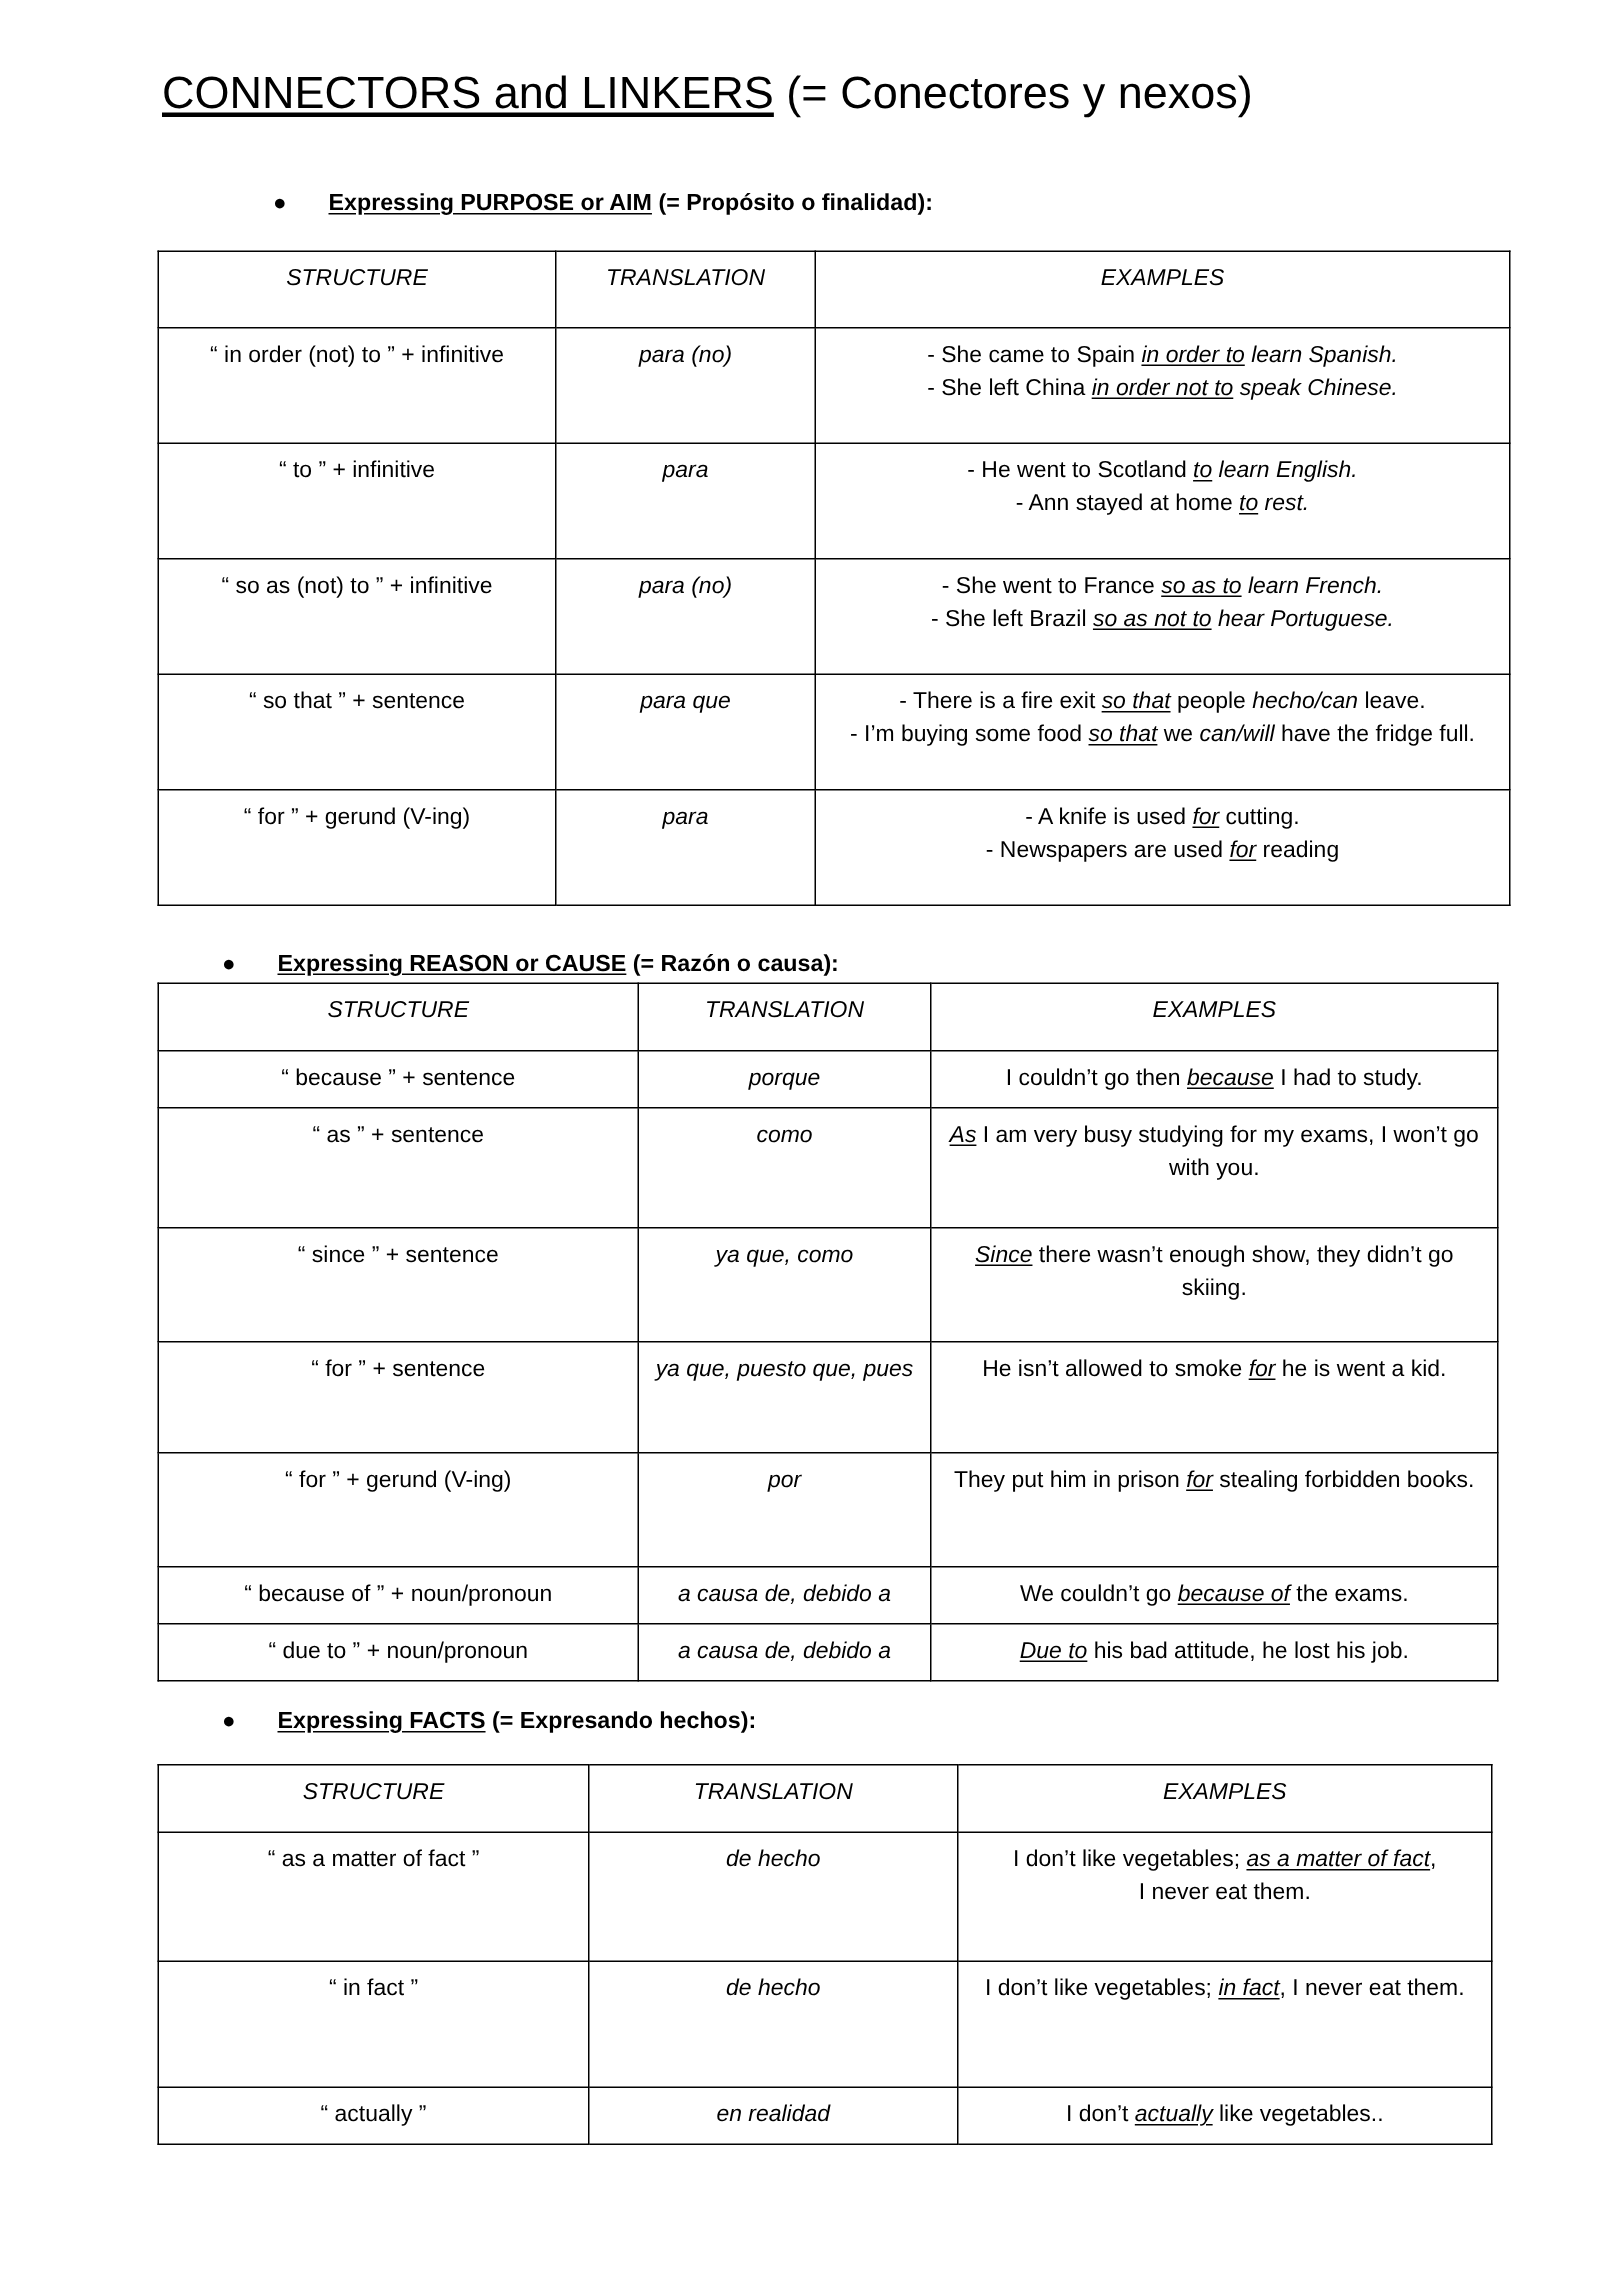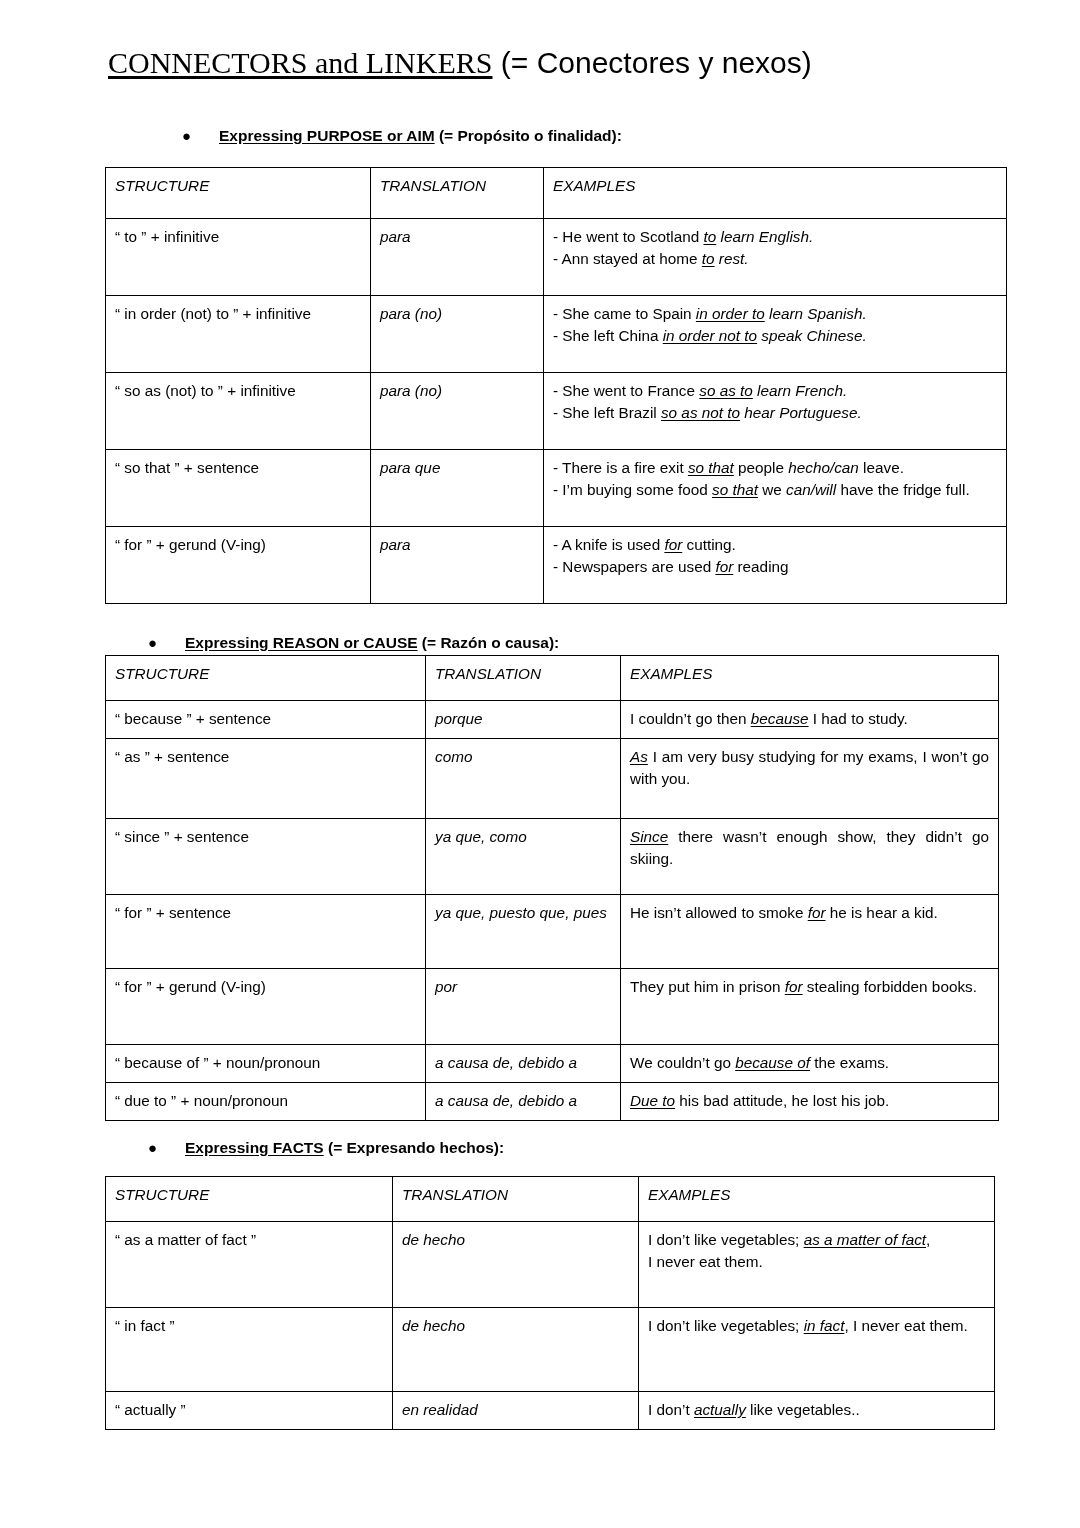--- a/index.html
+++ b/index.html
@@ -10,21 +10,21 @@
     color:#000000;
     overflow:hidden;
   }
   .page{position:relative;width:1080px;height:1528px;}
 
   .doc-title{
     position:absolute;left:108px;top:46px;
     font-size:30px;font-weight:400;letter-spacing:0px;
     white-space:nowrap;
   }
-  .doc-title .u{text-decoration:underline;text-underline-offset:3px;font-family:Liberation Serif, serif;}
+  .doc-title .u{text-decoration:underline;text-underline-offset:3px;}
 
   .section-head{
     position:absolute;
     font-size:15.5px;font-weight:bold;
     white-space:nowrap;
   }
   .section-head .bullet{
     display:inline-block;width:37px;
     font-size:15px;
   }
@@ -34,20 +34,21 @@
     position:absolute;
     border-collapse:collapse;
     table-layout:fixed;
     font-size:15.3px;
   }
   table.grid td{
     border:1.4px solid #000;
     vertical-align:top;
     padding:7px 9px 6px 9px;
     line-height:1.42;
+    text-align:center;
   }
   .hdr{font-style:italic;}
   .it{font-style:italic;}
   .uit{font-style:italic;text-decoration:underline;text-underline-offset:2px;}
   .just{text-align:justify;text-justify:inter-word;}
   .just > span{display:inline;}
 </style>
 </head>
 <body>
 
@@ -64,34 +65,34 @@
         <col style="width:463px">
       </colgroup>
     <tbody>
       <tr>
         <td class="hdr" style="height:37px;">STRUCTURE</td>
         <td class="hdr">TRANSLATION</td>
         <td class="hdr">EXAMPLES</td>
       </tr>
 
       <tr>
+        <td style="height:63px;">“ in  order (not)  to ” + infinitive</td>
+        <td class="it">para (no)</td>
+        <td>
+          <div><span>- She came to Spain </span><span class="uit">in order to</span><span class="it"> learn Spanish.</span></div>
+          <div><span>- She left China </span><span class="uit">in order not to</span><span class="it"> speak Chinese.</span></div>
+        </td>
+      </tr>
+
+      <tr>
         <td style="height:63px;">“ to ” + infinitive</td>
         <td class="it">para</td>
         <td>
           <div><span>- He went to Scotland </span><span class="uit">to</span><span class="it"> learn English.</span></div>
           <div><span>- Ann stayed at home </span><span class="uit">to</span><span class="it"> rest.</span></div>
-        </td>
-      </tr>
-
-      <tr>
-        <td style="height:63px;">“ in  order (not)  to ” + infinitive</td>
-        <td class="it">para (no)</td>
-        <td>
-          <div><span>- She came to Spain </span><span class="uit">in order to</span><span class="it"> learn Spanish.</span></div>
-          <div><span>- She left China </span><span class="uit">in order not to</span><span class="it"> speak Chinese.</span></div>
         </td>
       </tr>
 
       <tr>
         <td style="height:63px;">“  so   as (not)   to ” + infinitive</td>
         <td class="it">para (no)</td>
         <td>
           <div><span>- She went to France </span><span class="uit">so as to</span><span class="it"> learn French.</span></div>
           <div><span>- She left Brazil </span><span class="uit">so as not to</span><span class="it"> hear Portuguese.</span></div>
         </td>
@@ -146,21 +147,21 @@
 
       <tr>
         <td style="height:62px;">“ since ” + sentence</td>
         <td class="it">ya que, como</td>
         <td class="just"><span class="uit">Since</span><span> there wasn’t enough show, they didn’t go skiing.</span></td>
       </tr>
 
       <tr>
         <td style="height:60px;">“ for  ” + sentence</td>
         <td class="it">ya que, puesto que, pues</td>
-        <td class="just"><span>He isn’t allowed to smoke </span><span class="uit">for</span><span> he is hear a kid.</span></td>
+        <td class="just"><span>He isn’t allowed to smoke </span><span class="uit">for</span><span> he is went a kid.</span></td>
       </tr>
 
       <tr>
         <td style="height:62px;">“ for  ” + gerund (V-ing)</td>
         <td class="it">por</td>
         <td class="just"><span>They put him in prison </span><span class="uit">for</span><span> stealing forbidden books.</span></td>
       </tr>
 
       <tr>
         <td style="height:24px;">“ because of  ” + noun/pronoun</td>

